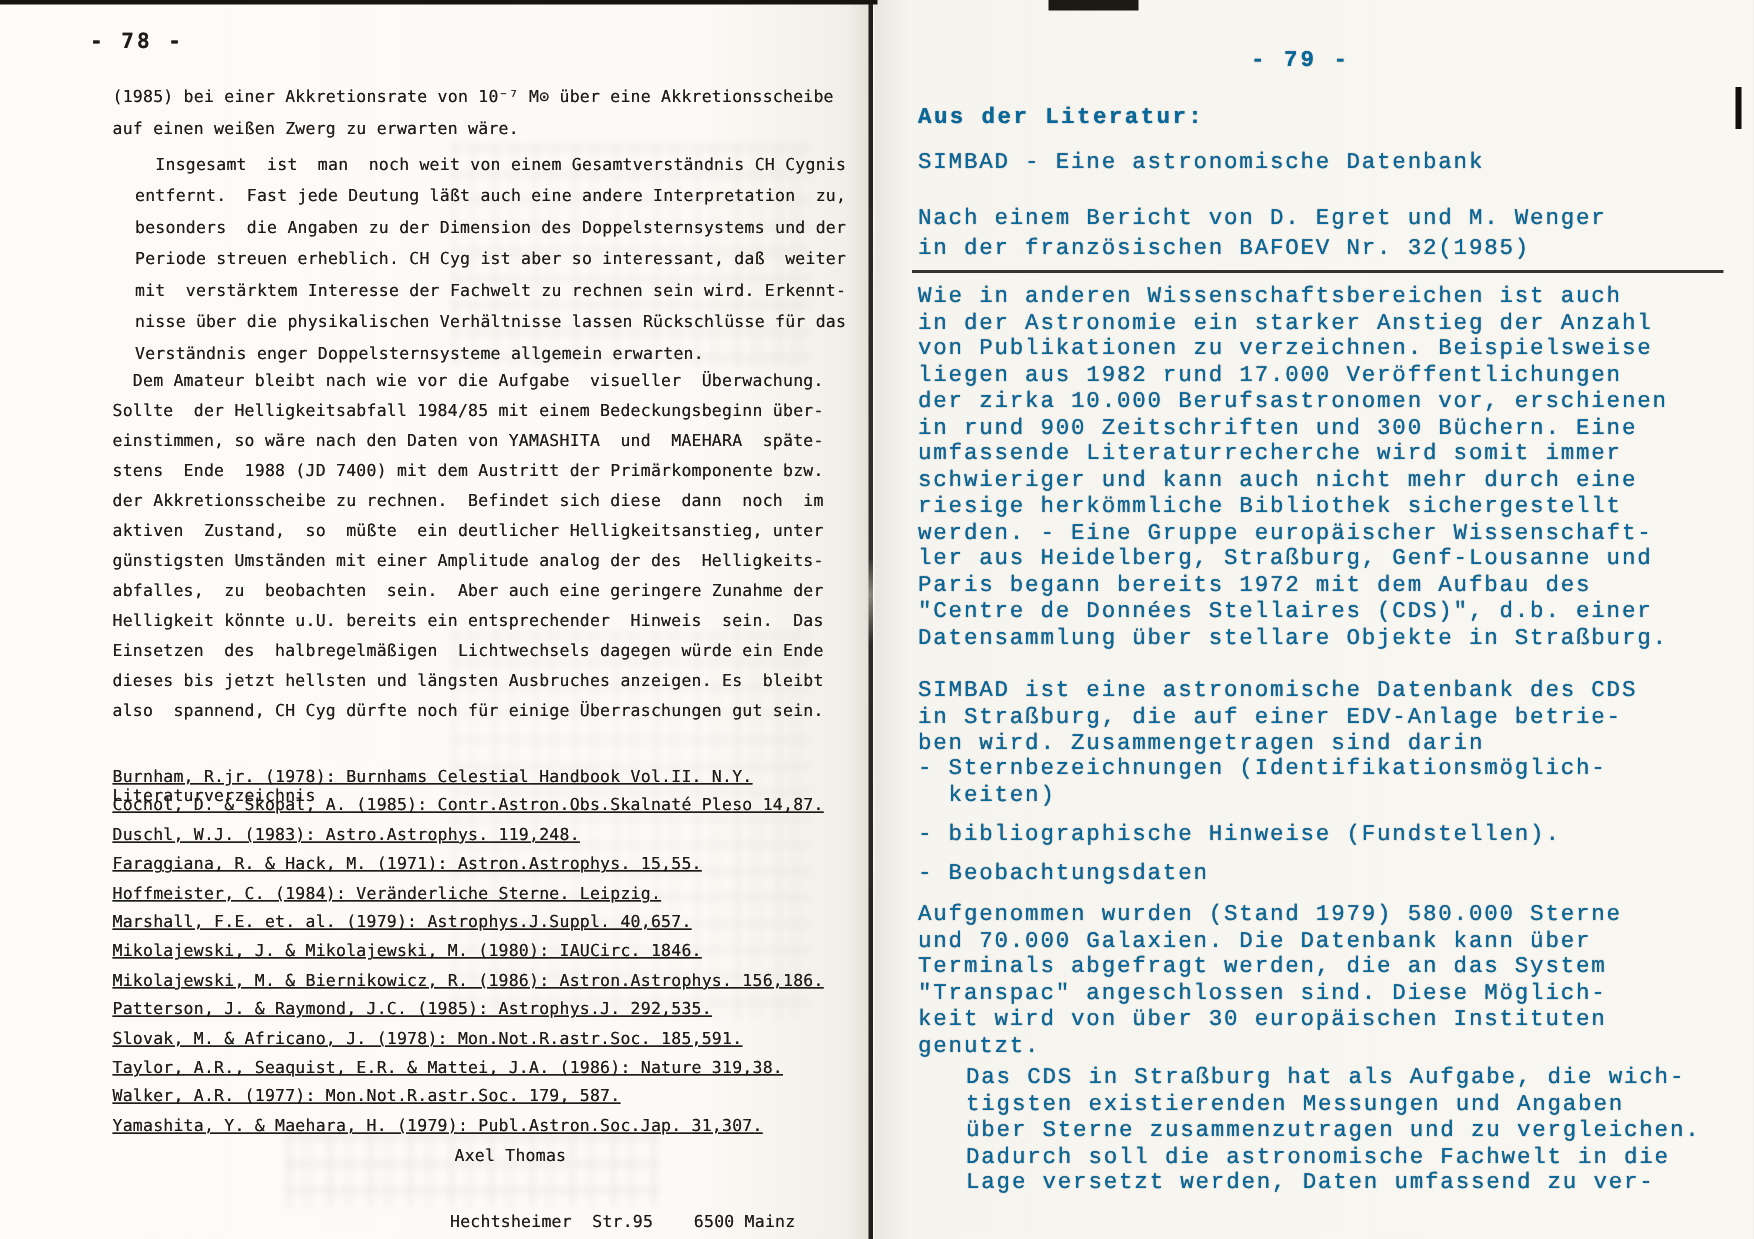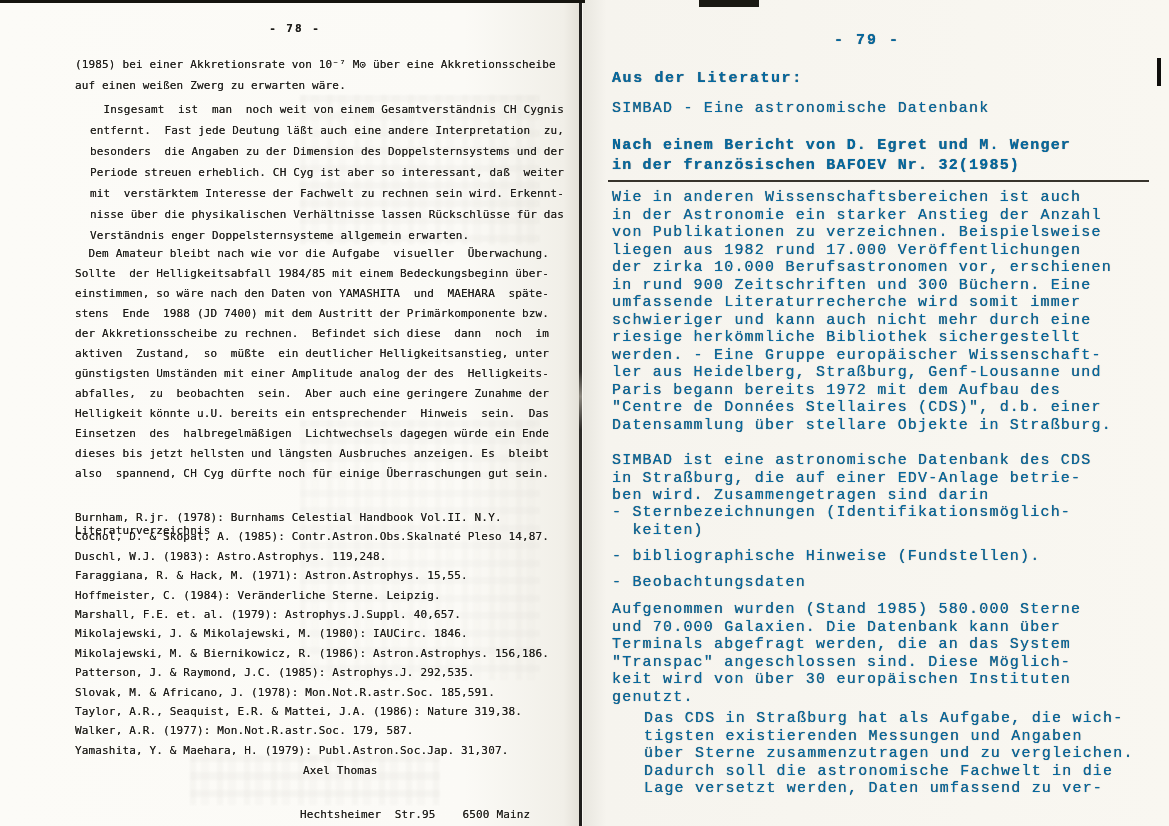--- a/index.html
+++ b/index.html
@@ -25,41 +25,41 @@
   .top-edge-blob{position:absolute;left:699px;top:0;width:60px;height:7px;background:#1a1913;}
   .right-edge-mark{position:absolute;left:1157px;top:58px;width:4px;height:28px;background:#0f0e0c;}
 
   
   .tl{
     position:absolute;white-space:pre;color:#1d1c19;
     font-family:"DejaVu Sans Mono",monospace;
     font-size:11px;line-height:21px;letter-spacing:.15px;
     text-shadow:0 0 .4px rgba(25,24,20,.75);
   }
-  .lp-num{left:60px;top:18px;width:470px;text-align:center;font-weight:bold;letter-spacing:2px;font-size:11px;}
+  .lp-num{left:60px;top:18px;width:470px;font-weight:bold;letter-spacing:2px;font-size:14px;}
   .lp-p1{left:75px;top:54px;}
   .lp-p2{left:90px;top:99px;}
   .lp-p3{left:75px;top:244px;line-height:20px;}
   .lp-bib{left:75px;top:487px;margin-top:33px;}
   .lp-refs{left:75px;top:508px;}
-  .lp-refs > div{white-space:pre;line-height:19.4px;}
+  .lp-refs > div{white-space:pre;line-height:19.4px;text-decoration:underline;}
   .lp-sign-name{left:303px;top:760px;}
   .lp-sign-addr{left:300px;top:780px;margin-top:24px;}
 
   
   .tr{
     position:absolute;white-space:pre;color:#0369a1;
     font-family:"Liberation Mono",monospace;
     font-size:15px;line-height:17.5px;letter-spacing:1.2px;
     text-shadow:0 0 .7px rgba(45,40,32,.85);
   }
   .rp-num{left:612px;top:32px;width:510px;text-align:center;font-weight:bold;letter-spacing:2px;}
   .rp-heading{left:612px;top:70px;font-weight:bold;letter-spacing:1.6px;}
   .rp-title{left:612px;top:100px;}
-  .rp-subtitle{left:612px;top:136px;line-height:20px;font-weight:bold;}
+  .rp-subtitle{left:612px;top:136px;line-height:20px;}
   .rp-rule{position:absolute;left:608px;top:180px;width:541px;height:2px;background:#38342c;}
   .rp-intro{left:612px;top:189px;}
   .rp-cds{left:612px;top:452px;}
   .rp-list{left:612px;top:504px;}
   .rp-list > div{white-space:pre;line-height:17.5px;margin-bottom:8.5px;}
   .rp-stats{left:612px;top:601px;}
   .rp-mission{left:612px;top:710px;margin-left:32px;}
 
   
   .bleed{
@@ -137,21 +137,21 @@
 werden. - Eine Gruppe europäischer Wissenschaft-
 ler aus Heidelberg, Straßburg, Genf-Lousanne und
 Paris begann bereits 1972 mit dem Aufbau des
 "Centre de Données Stellaires (CDS)", d.b. einer
 Datensammlung über stellare Objekte in Straßburg.</div>
   <div class="tr rp-cds">SIMBAD ist eine astronomische Datenbank des CDS
 in Straßburg, die auf einer EDV-Anlage betrie-
 ben wird. Zusammengetragen sind darin</div>
   <div class="tr rp-list"><div class="">- Sternbezeichnungen (Identifikationsmöglich-
   keiten)</div><div class="">- bibliographische Hinweise (Fundstellen).</div><div class="">- Beobachtungsdaten</div></div>
-  <div class="tr rp-stats">Aufgenommen wurden (Stand 1985) 580.000 Sterne
+  <div class="tr rp-stats">Aufgenommen wurden (Stand 1979) 580.000 Sterne
 und 70.000 Galaxien. Die Datenbank kann über
 Terminals abgefragt werden, die an das System
 "Transpac" angeschlossen sind. Diese Möglich-
 keit wird von über 30 europäischen Instituten
 genutzt.</div>
   <div class="tr rp-mission">Das CDS in Straßburg hat als Aufgabe, die wich-
 tigsten existierenden Messungen und Angaben
 über Sterne zusammenzutragen und zu vergleichen.
 Dadurch soll die astronomische Fachwelt in die
 Lage versetzt werden, Daten umfassend zu ver-</div>

